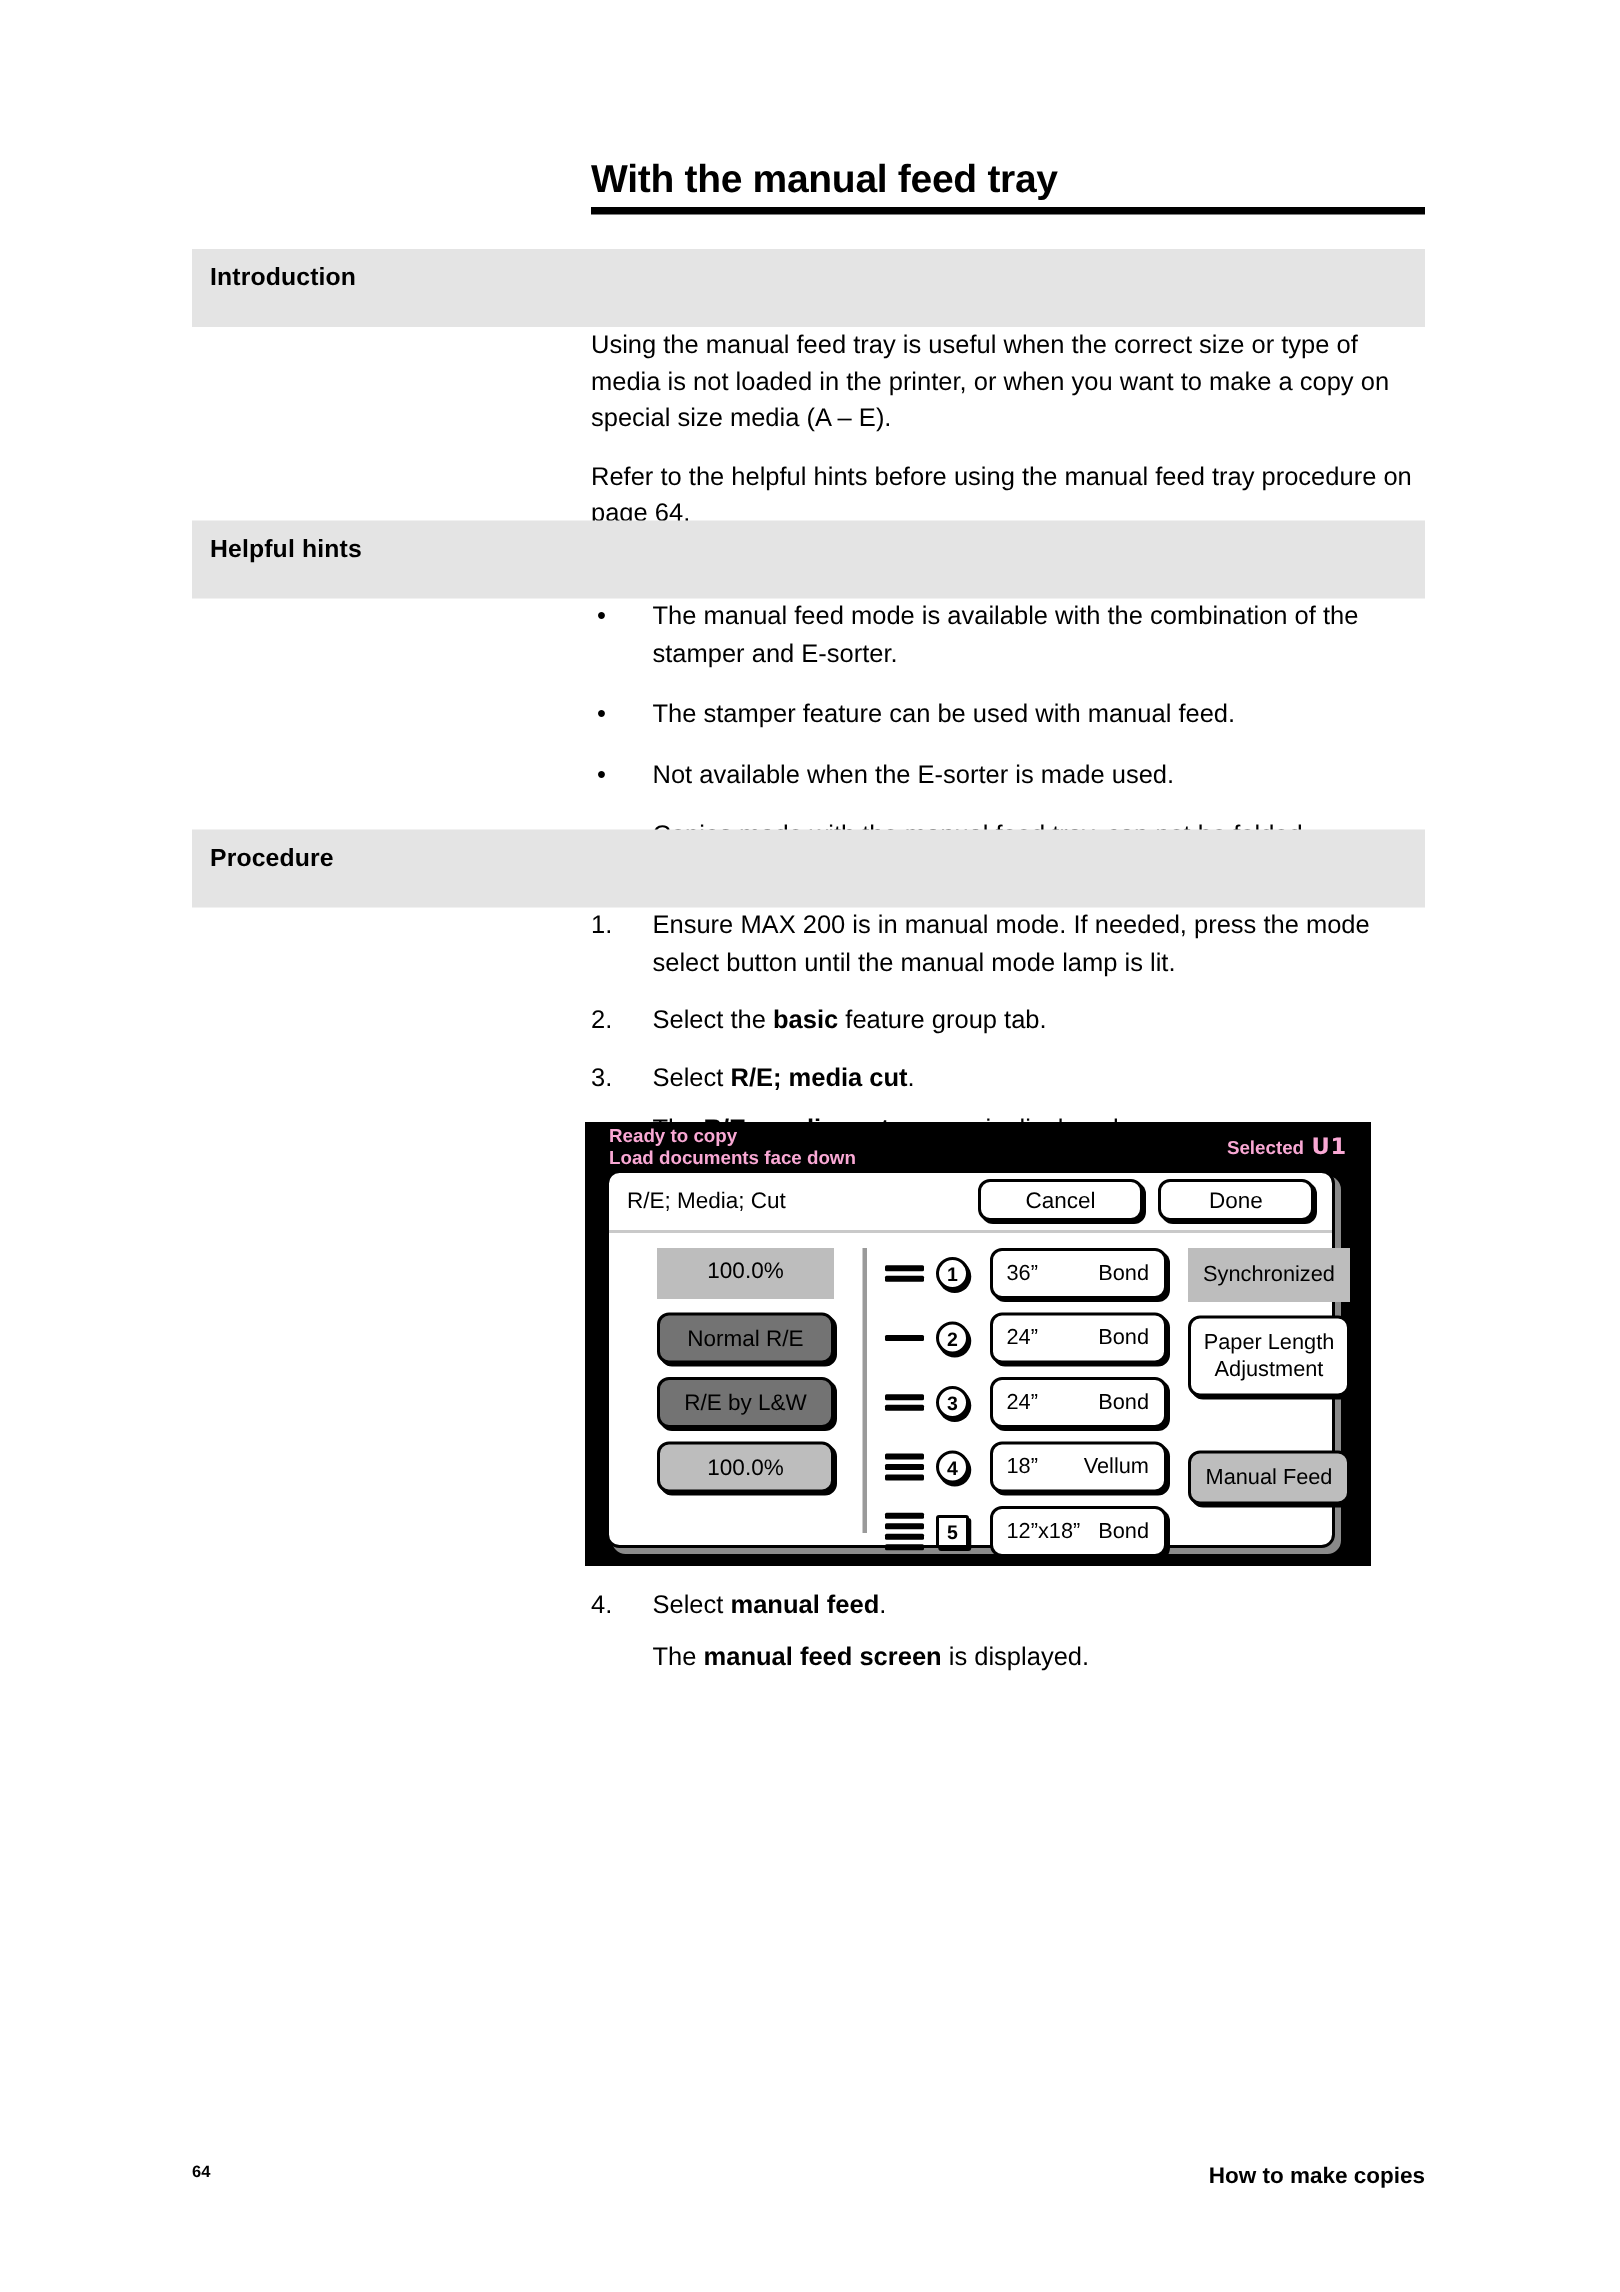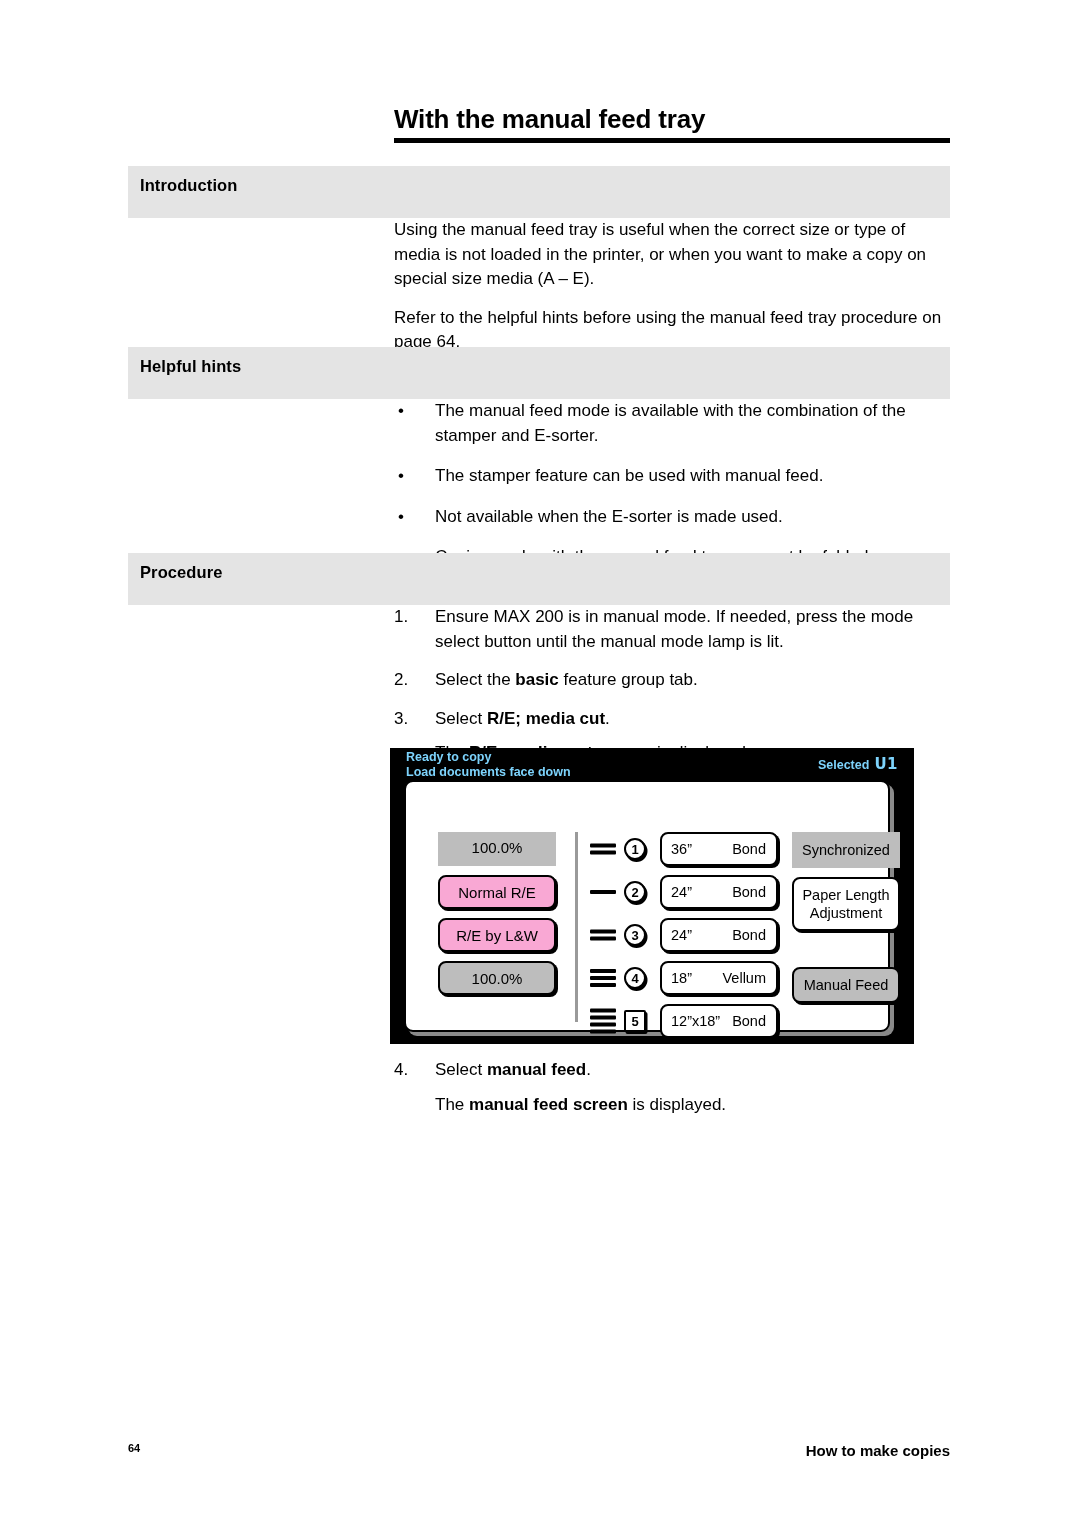--- a/index.html
+++ b/index.html
@@ -107,21 +107,21 @@
     left: 390px;
     top: 748px;
     width: 524px;
     height: 296px;
     background: #000000;
     box-sizing: border-box;
   }
   #screen-statusbar {
     position: relative;
     height: 32px;
-    color: #7dd3fc;
+    color: #f9a8d4;
     font-size: 12.5px;
     font-weight: bold;
     line-height: 15px;
   }
   #status-left {
     position: absolute;
     left: 16px;
     top: 2px;
   }
   #status-right {
@@ -192,21 +192,21 @@
   .zcol { position: absolute; left: 18px; top: 10px; width: 118px; }
   .zbtn {
     width: 118px;
     height: 34px;
     line-height: 32px;
     text-align: center;
     font-size: 15px;
     box-sizing: border-box;
     margin-bottom: 9px;
     border: 2px solid #000;
-    background: #f9a8d4;
+    background: #737373;
     border-radius: 8px;
     box-shadow: 2px 2px 0 0 #000;
   }
   .zbtn.sel {
     background: #bdbdbd;
     border-radius: 0;
     box-shadow: none;
     border: none;
     position: relative;
   }
@@ -405,20 +405,25 @@
       <div>Ready to copy</div>
       <div>Load documents face down</div>
     </div>
     <div id="status-right">
       <span>Selected</span><span class="u1">U1</span>
     </div>
   </div>
 
   <div id="screen-window">
 
+    <div id="window-titlebar">
+      <span id="window-title-text">R/E; Media; Cut</span>
+      <div class="topbtn" id="btn-cancel">Cancel</div>
+      <div class="topbtn" id="btn-done">Done</div>
+    </div>
 
     <div id="window-body">
 
       <div class="zcol">
         <div class="zbtn sel">100.0%</div>
         <div class="zbtn">Normal R/E</div>
         <div class="zbtn">R/E by L&amp;W</div>
         <div class="zbtn sel-round">100.0%</div>
       </div>
 

